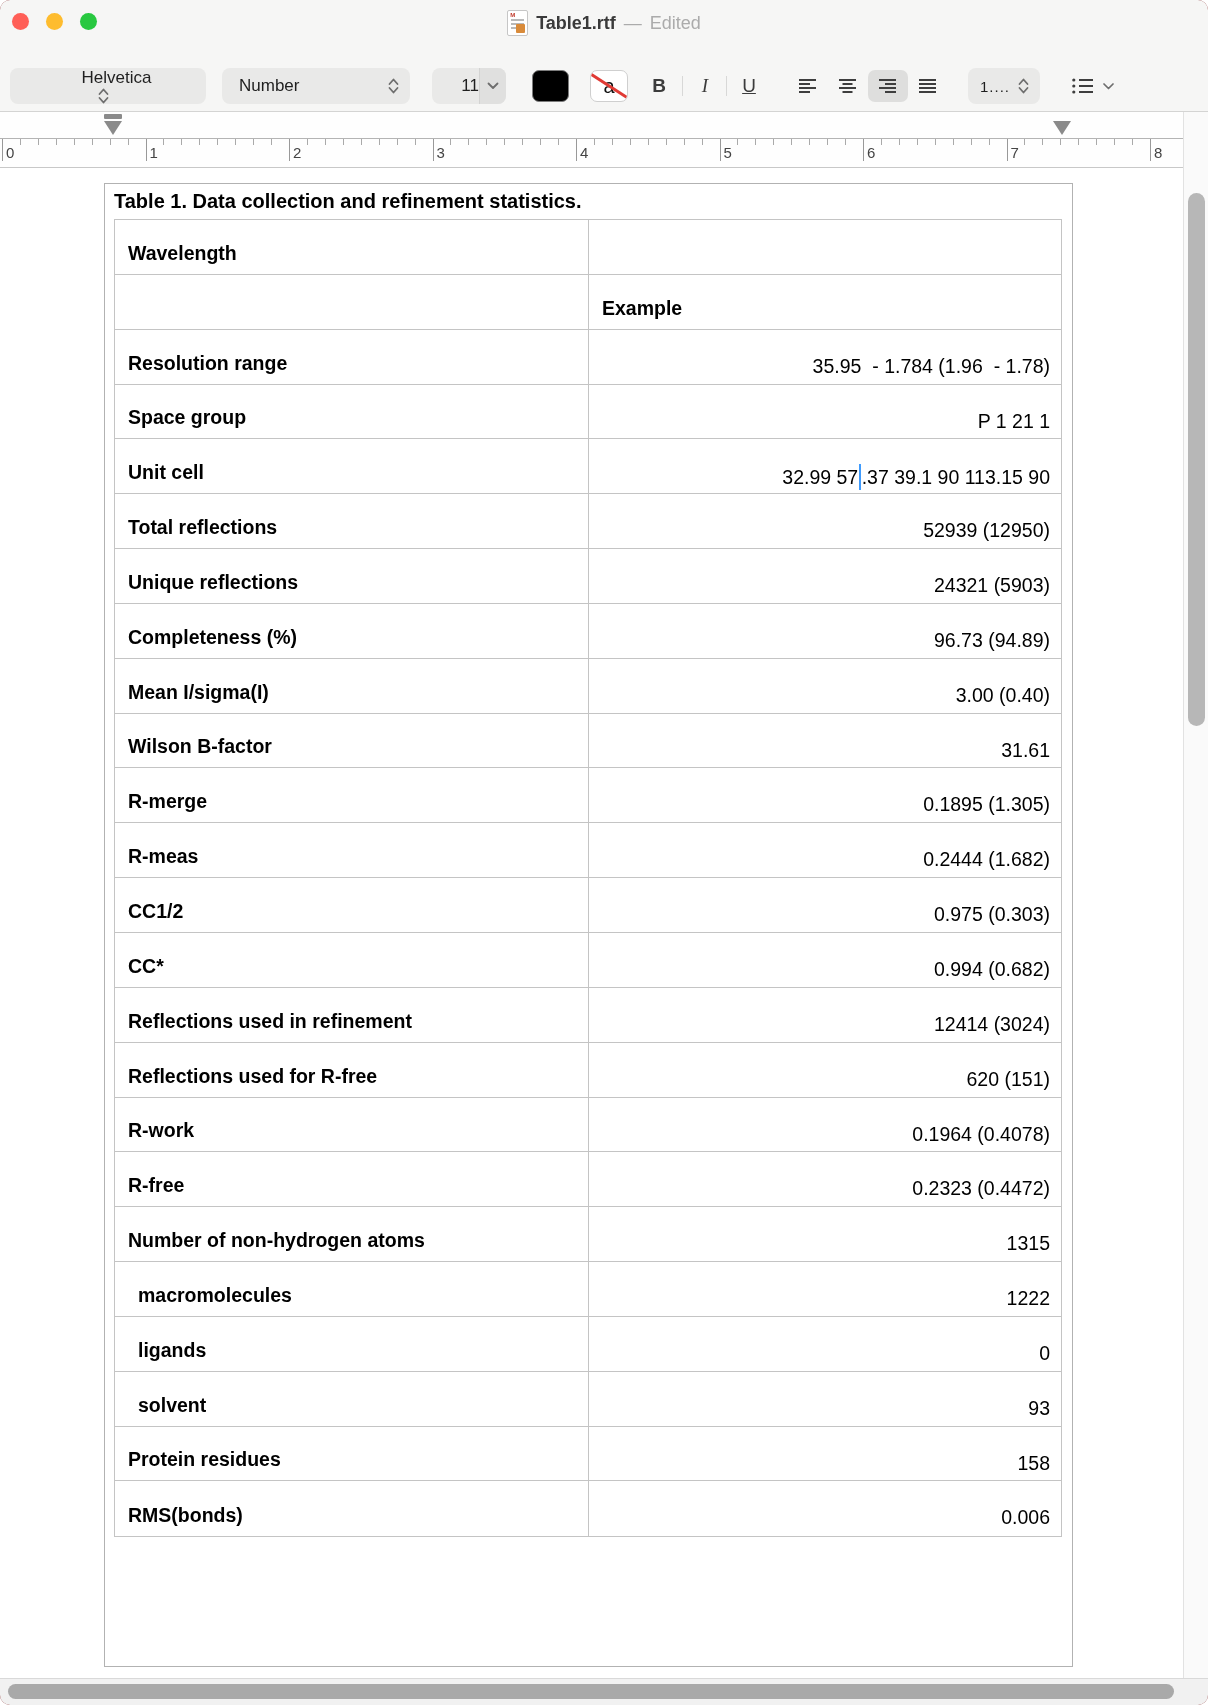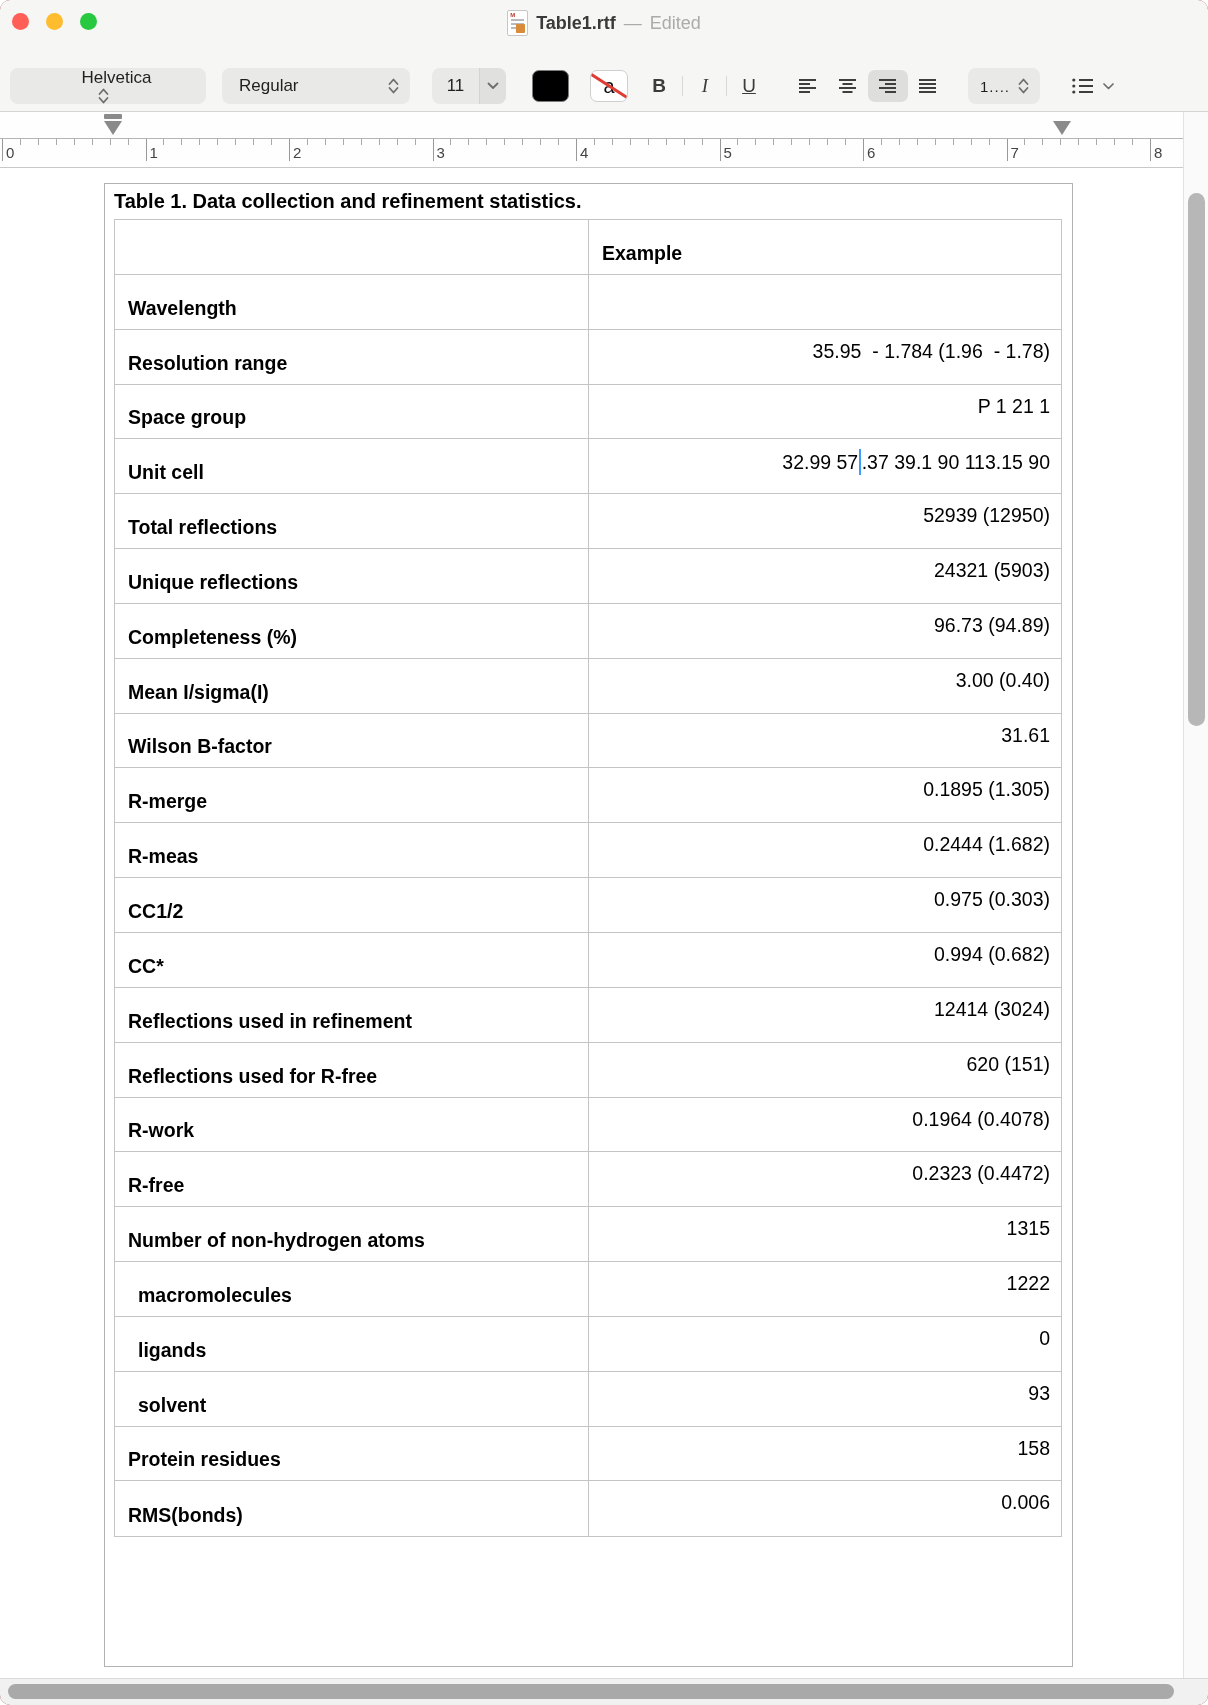--- a/index.html
+++ b/index.html
@@ -21,21 +21,21 @@
   .wdash{font-size:18px;color:#ababab;font-weight:400;}
   .wstatus{font-size:18px;color:#ababab;}
 
   
   .ctl{position:absolute;top:68px;height:36px;background:#e9e9e8;border-radius:8px;box-sizing:border-box;display:flex;align-items:center;}
   .sel-label{font-size:17px;color:#1f1f1f;padding-left:17px;flex:1;}
   .updown{margin-right:10px;}
   .font-select{left:10px;width:196px;flex-direction:column;}
   .style-select{left:222px;width:188px;}
   .size-group{left:432px;width:74px;padding:0;}
-  .size-val{width:47px;text-align:center;font-size:17px;color:#1f1f1f;}
+  .size-val{width:47px;text-align:right;font-size:17px;color:#1f1f1f;}
   .size-chev{width:27px;height:36px;background:#e0e0df;border-radius:0 8px 8px 0;display:flex;align-items:center;justify-content:center;border-left:1px solid #d3d3d2;box-sizing:border-box;}
   .well{position:absolute;top:70px;left:532px;width:37px;height:32px;background:#000;border-radius:7px;border:1px solid #7c7c7c;box-sizing:border-box;}
   .hl-btn{position:absolute;top:70px;left:590px;width:38px;height:32px;background:#fff;border:1px solid #cfcfcf;border-radius:7px;box-sizing:border-box;display:flex;align-items:center;justify-content:center;overflow:hidden;}
   .hl-a{font-size:20px;color:#111;line-height:1;}
   .hl-slash{position:absolute;left:-4px;top:14px;width:46px;height:3px;background:#e03a34;transform:rotate(33deg);}
   .txtbtn{position:absolute;top:68px;height:36px;display:flex;align-items:center;justify-content:center;color:#3c3c3c;}
   .b-btn{left:645px;width:28px;font-size:19px;font-weight:700;}
   .i-btn{left:692px;width:26px;font-size:19px;font-style:italic;font-family:"Liberation Serif",serif;}
   .u-btn{left:734px;width:30px;font-size:19px;text-decoration:underline;}
   .vsep{position:absolute;top:76px;width:1px;height:20px;background:#d8d8d7;}
@@ -60,21 +60,21 @@
   
   .doc{position:absolute;left:0;top:168px;width:1183px;height:1510px;background:#fff;}
   .obox{position:absolute;left:104px;top:15px;width:969px;height:1484px;border:1.5px solid #b2b2b2;box-sizing:border-box;background:#fff;}
   .dtitle{position:absolute;left:9px;top:6px;font-size:20px;font-weight:700;color:#000;}
   .itable{position:absolute;left:9px;top:35px;width:948px;border:1px solid #c4c4c4;box-sizing:border-box;background:#fff;}
   .colline{position:absolute;left:473px;top:0;bottom:0;width:1px;background:#c4c4c4;}
   .trow{position:relative;height:54.85px;border-bottom:1px solid #c4c4c4;box-sizing:border-box;}
   .trow:last-child{border-bottom:none;}
   .rlabel{position:absolute;left:13px;bottom:9px;font-size:19.5px;font-weight:700;color:#000;white-space:pre;}
   .rlabel.indent{left:23px;}
-  .rvalue{position:absolute;right:11px;top:10px;font-size:19.5px;color:#000;white-space:pre;}
+  .rvalue{position:absolute;right:11px;top:25px;font-size:19.5px;color:#000;white-space:pre;}
   .hvalue{position:absolute;left:487px;bottom:9px;font-size:19.5px;font-weight:700;color:#000;}
   .caret{display:inline-block;width:2.5px;height:26px;background:#3f9bfd;vertical-align:-6px;margin:0 0.5px;}
 
   
   .vtrack{position:absolute;left:1183px;top:112px;width:25px;height:1566px;background:#fafafa;border-left:1px solid #e2e2e2;box-sizing:border-box;}
   .vthumb{position:absolute;left:4px;top:81px;width:17px;height:533px;background:#b7b7b7;border-radius:8.5px;}
   .htrack{position:absolute;left:0;top:1678px;width:1208px;height:27px;background:#f1f1f1;border-top:1px solid #d9d9d9;box-sizing:border-box;}
   .hthumb{position:absolute;left:8px;top:5px;width:1166px;height:15px;background:#a9a9a9;border-radius:7.5px;}
 
   svg{display:block;}
@@ -106,21 +106,21 @@
       <span class="sel-label">Helvetica</span>
       <span class="updown">
         <svg width="13" height="16" viewBox="0 0 13 16">
             <path d="M2.5 6 L6.5 1.5 L10.5 6" fill="none" stroke="#6e6e6e" stroke-width="1.8" stroke-linecap="round" stroke-linejoin="round"></path>
             <path d="M2.5 10 L6.5 14.5 L10.5 10" fill="none" stroke="#6e6e6e" stroke-width="1.8" stroke-linecap="round" stroke-linejoin="round"></path>
           </svg>
       </span>
     </div>
 
     <div class="ctl style-select">
-      <span class="sel-label">Regular</span>
+      <span class="sel-label">Number</span>
       <span class="updown">
         <svg width="13" height="16" viewBox="0 0 13 16">
             <path d="M2.5 6 L6.5 1.5 L10.5 6" fill="none" stroke="#6e6e6e" stroke-width="1.8" stroke-linecap="round" stroke-linejoin="round"></path>
             <path d="M2.5 10 L6.5 14.5 L10.5 10" fill="none" stroke="#6e6e6e" stroke-width="1.8" stroke-linecap="round" stroke-linejoin="round"></path>
           </svg>
       </span>
     </div>
 
     <div class="ctl size-group">
       <span class="size-val">11</span>
@@ -296,24 +296,24 @@
     <div class="marker-tri mt-left"></div>
     <div class="marker-tri mt-right"></div>
   </div>
 
   <div class="doc">
     <div class="obox">
       <div class="dtitle">Table 1.  Data collection and refinement statistics.</div>
       <div class="itable">
         <div id="tbody">
             <div class="trow">
+              <span class="rlabel">Wavelength</span>
+            </div>
+            <div class="trow">
               <span class="hvalue">Example</span>
-            </div>
-            <div class="trow">
-              <span class="rlabel">Wavelength</span>
             </div>
             <div class="trow">
               <span class="rlabel">Resolution range</span>
               <span class="rvalue">35.95  - 1.784 (1.96  - 1.78)</span>
             </div>
             <div class="trow">
               <span class="rlabel">Space group</span>
               <span class="rvalue">P 1 21 1</span>
             </div>
             <div class="trow">

